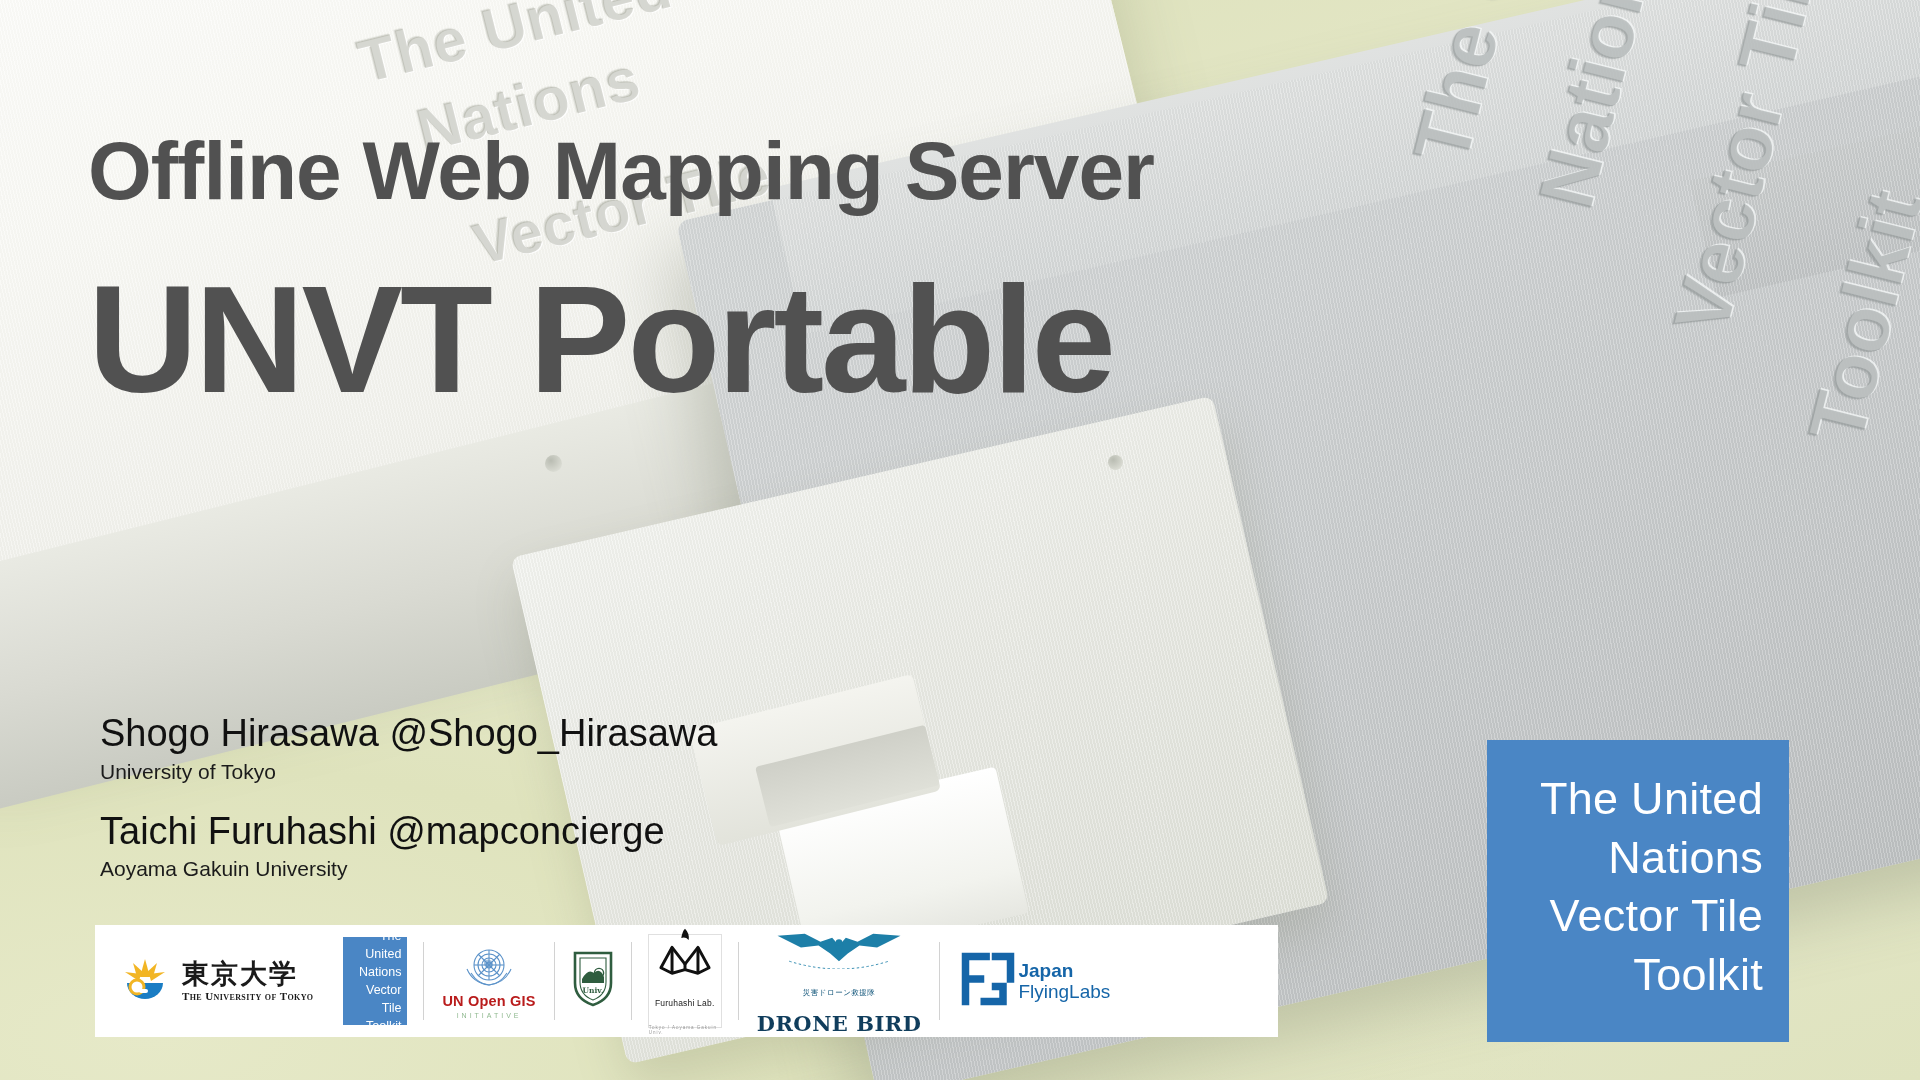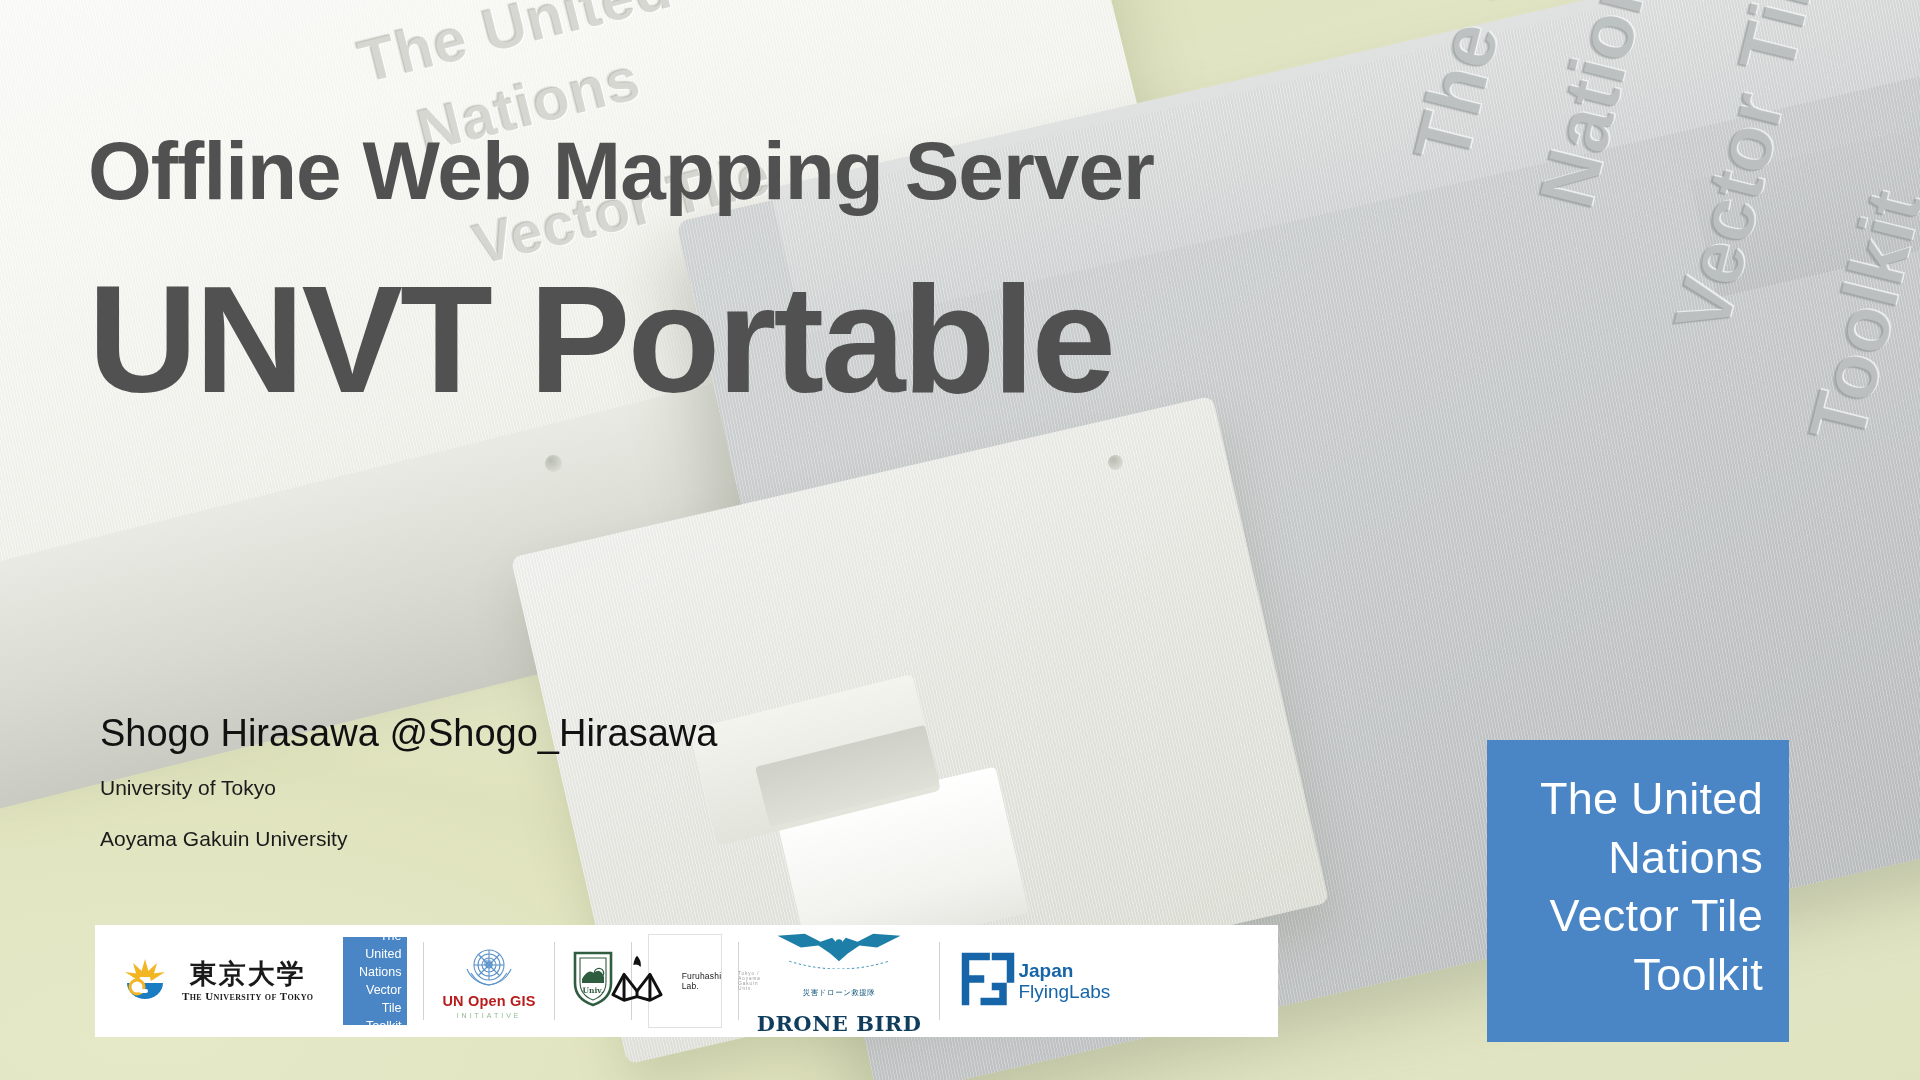--- a/index.html
+++ b/index.html
@@ -224,21 +224,21 @@
     line-height: 1.12;
     white-space: nowrap;
   }
   .author-handle {
     font-weight: 400;
     color: #111111;
   }
   .author-affil {
     font-size: 21px;
     color: #1b1b1b;
-    margin-top: 20px;
+    margin-top: 4px;
     line-height: 1.2;
   }
 
   
   .unvt-badge {
     position: absolute;
     left: 1487px;
     top: 740px;
     width: 302px;
     height: 302px;
@@ -277,21 +277,21 @@
   .divider {
     width: 1px;
     height: 78px;
     background: #d2d2d2;
     flex: 0 0 1px;
   }
 
   
   .utokyo { gap: 9px; padding: 0 14px 0 22px; }
   .utokyo-mark { position: relative; width: 56px; height: 56px; flex: 0 0 56px; }
-  .utokyo-text { display: flex; flex-direction: column; align-items: center; }
+  .utokyo-text { display: flex; flex-direction: column; align-items: flex-start; }
   .utokyo-jp {
     font-family: "DejaVu Serif", serif;
     font-size: 27px; font-weight: 700; color: #1a1a1a; letter-spacing: 2px;
     line-height: 1.05;
   }
   .utokyo-en {
     font-family: "Liberation Serif", serif;
     font-size: 11px; color: #1a1a1a; letter-spacing: 0.4px; margin-top: 2px;
     font-variant: small-caps; font-weight: 600;
   }
@@ -324,21 +324,21 @@
   }
   .aoyama-en {
     font-size: 10px; color: #5a5a5a; letter-spacing: 1.5px; margin-top: 4px;
   }
 
   
   .furu-card {
     width: 72px; height: 92px;
     border: 1px solid #e0e0e0;
     background: #fff;
-    display: flex; flex-direction: row; align-items: center; justify-content: center;
+    display: flex; flex-direction: column; align-items: center; justify-content: center;
     gap: 17px;
   }
   .furu-wrap { padding: 0 16px; }
   .furu-name { font-size: 8.5px; color: #1a1a1a; letter-spacing: 0.2px; }
   .furu-sub  { font-size: 4.5px; color: #999; letter-spacing: 1px; }
 
   
   .dronebird { flex-direction: column; padding: 8px 18px; gap: 15px; }
   .db-jp { font-size: 7.5px; color: #11557a; letter-spacing: 0.5px; }
   .db-name {
@@ -398,20 +398,24 @@
 
     <div class="author-row">
       <div class="author-name">
         <span>Shogo Hirasawa</span>
         <span class="author-handle">@Shogo_Hirasawa</span>
       </div>
       <div class="author-affil">University of Tokyo</div>
     </div>
 
     <div class="author-row">
+      <div class="author-name">
+        <span>Taichi Furuhashi</span>
+        <span class="author-handle">@mapconcierge</span>
+      </div>
       <div class="author-affil">Aoyama Gakuin University</div>
     </div>
 
   </div>
 
   <div class="unvt-badge">
     <div class="bl">The United</div>
     <div class="bl">Nations</div>
     <div class="bl">Vector Tile</div>
     <div class="bl">Toolkit</div>

